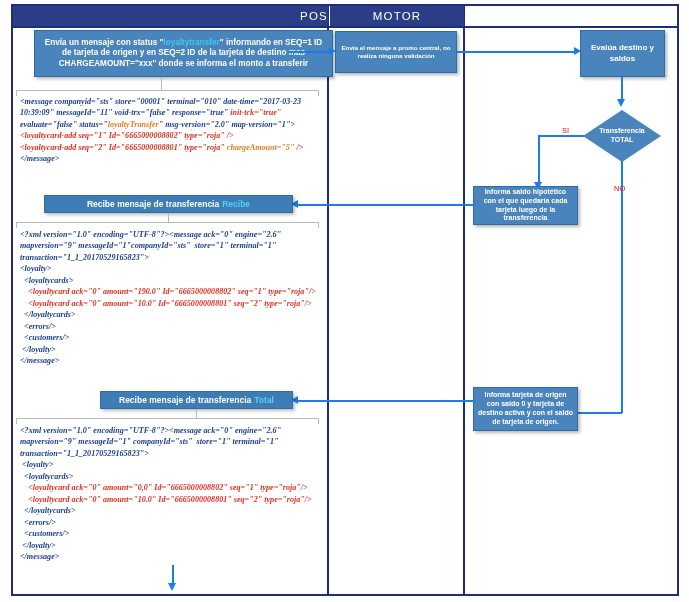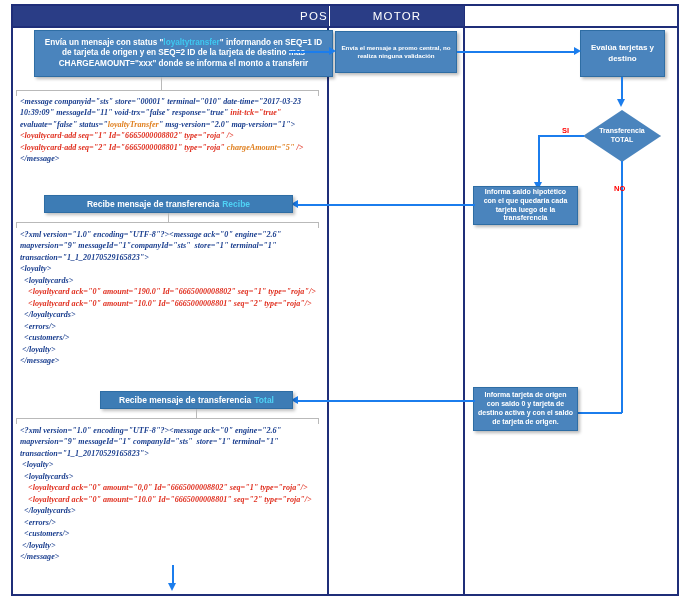--- a/index.html
+++ b/index.html
@@ -77,21 +77,21 @@
   .arrow{position:absolute;width:0;height:0;}
   .ar-right{border-left:7px solid #1b7ded;border-top:4.5px solid transparent;border-bottom:4.5px solid transparent;}
   .ar-left{border-right:7px solid #1b7ded;border-top:4.5px solid transparent;border-bottom:4.5px solid transparent;}
   .ar-down{border-top:8px solid #1b7ded;border-left:4.5px solid transparent;border-right:4.5px solid transparent;}
 
   
   .leader{position:absolute;border:1px solid #b9b9b9;border-bottom:none;box-sizing:border-box;}
   .leader-stub{position:absolute;width:1px;background:#b9b9b9;}
 
   
-  .blabel{position:absolute;color:#ff0000;font-weight:bold;font-size:7.5px;}
+  .blabel{position:absolute;color:#ff0000;font-weight:normal;font-size:7.5px;}
 
   
   .xml{
     position:absolute;box-sizing:border-box;
     font-family:"Liberation Serif", serif;
     font-style:italic;font-weight:bold;
     font-size:8.1px;line-height:1.42;
     color:#1b3f8f;white-space:pre-wrap;word-break:break-word;
     padding:1px 2px 1px 3px;
   }
@@ -119,21 +119,21 @@
     <span>
       <span>Envía un mensaje con status "</span><span class="hi">loyaltytransfer</span><span>" informando en SEQ=1 ID de tarjeta de origen y en SEQ=2 ID de la tarjeta de destino mas CHARGEAMOUNT="xxx" donde se informa el monto a transferir</span>
     </span>
   </div>
 
   <div class="pbox" style="left:335px;top:31px;width:122px;height:42px;font-size:6.2px;">
     <span>Envía el mensaje a promo central, no realiza ninguna validación</span>
   </div>
 
   <div class="pbox" style="left:580px;top:30px;width:85px;height:47px;font-size:8px;">
-    <span>Evalúa tarjetas y destino</span>
+    <span>Evalúa destino y saldos</span>
   </div>
 
   <div class="ln lnh" style="left:289px;top:51px;width:44px;"></div>
   <div class="arrow ar-right" style="left:329px;top:47px;"></div>
 
   <div class="ln lnh" style="left:457px;top:51px;width:120px;"></div>
   <div class="arrow ar-right" style="left:574px;top:47px;"></div>
 
   <div class="ln lnv" style="left:621px;top:77px;height:25px;"></div>
   <div class="arrow ar-down" style="left:617px;top:99px;"></div>

